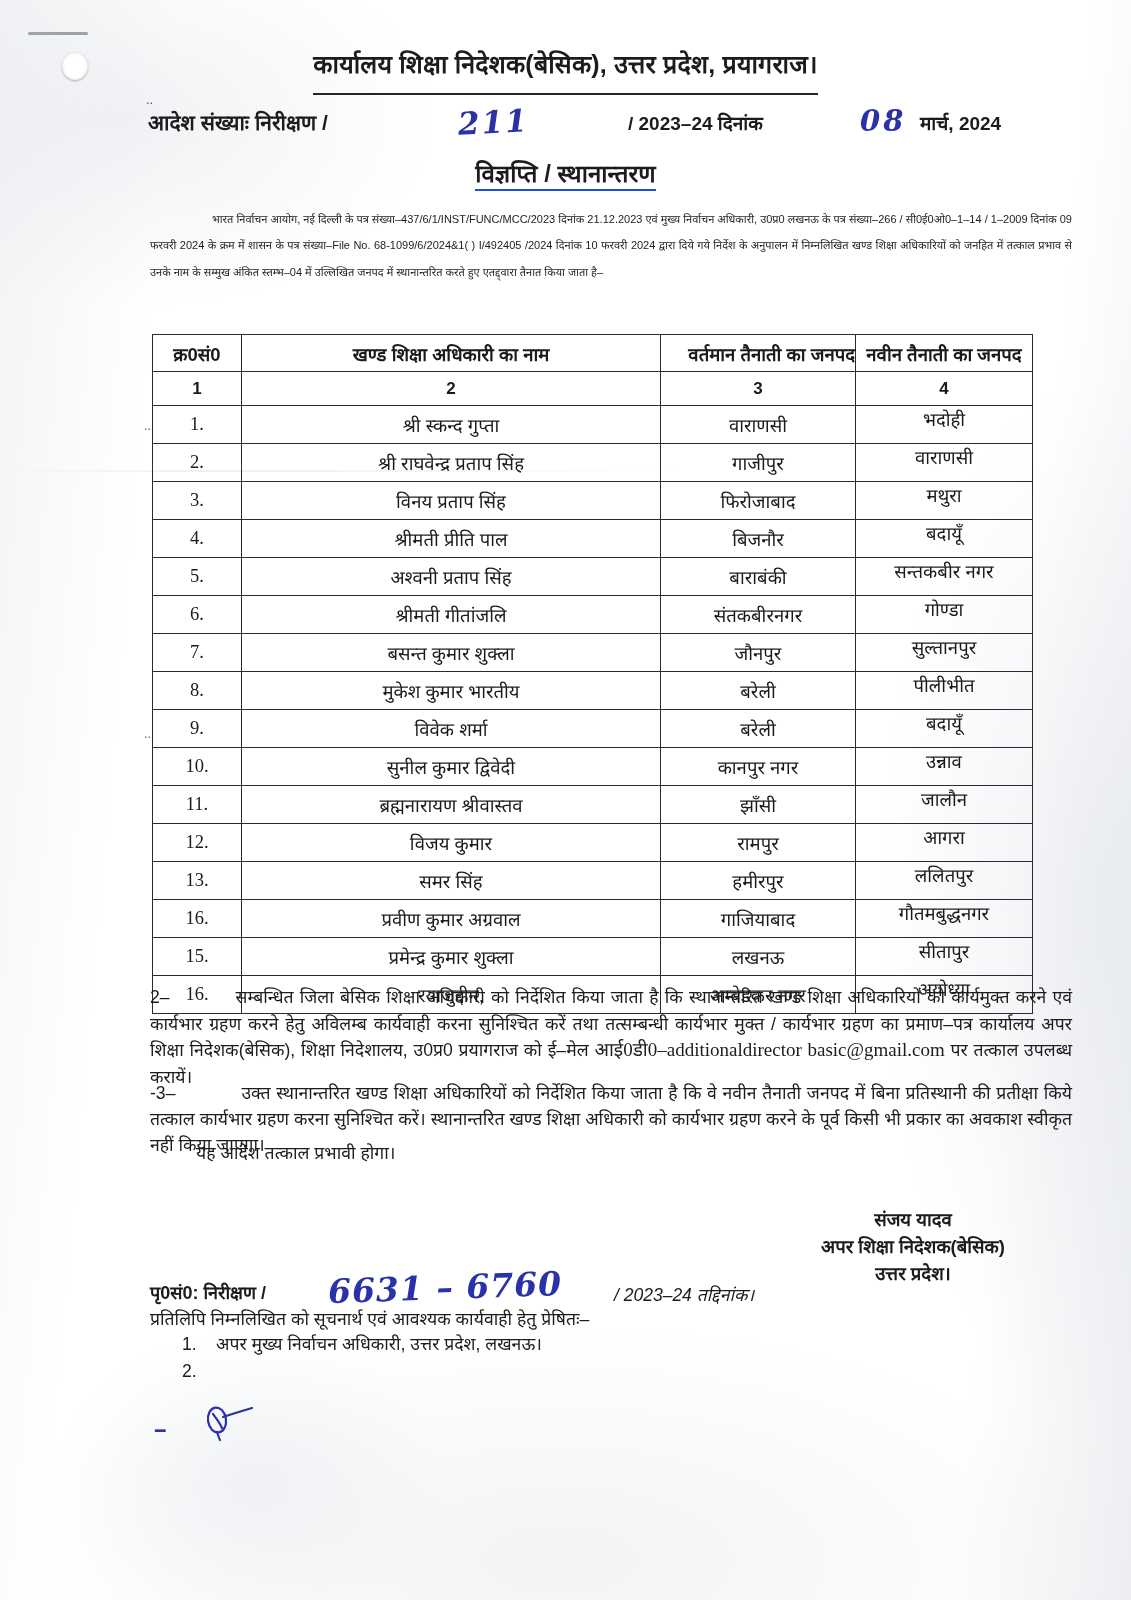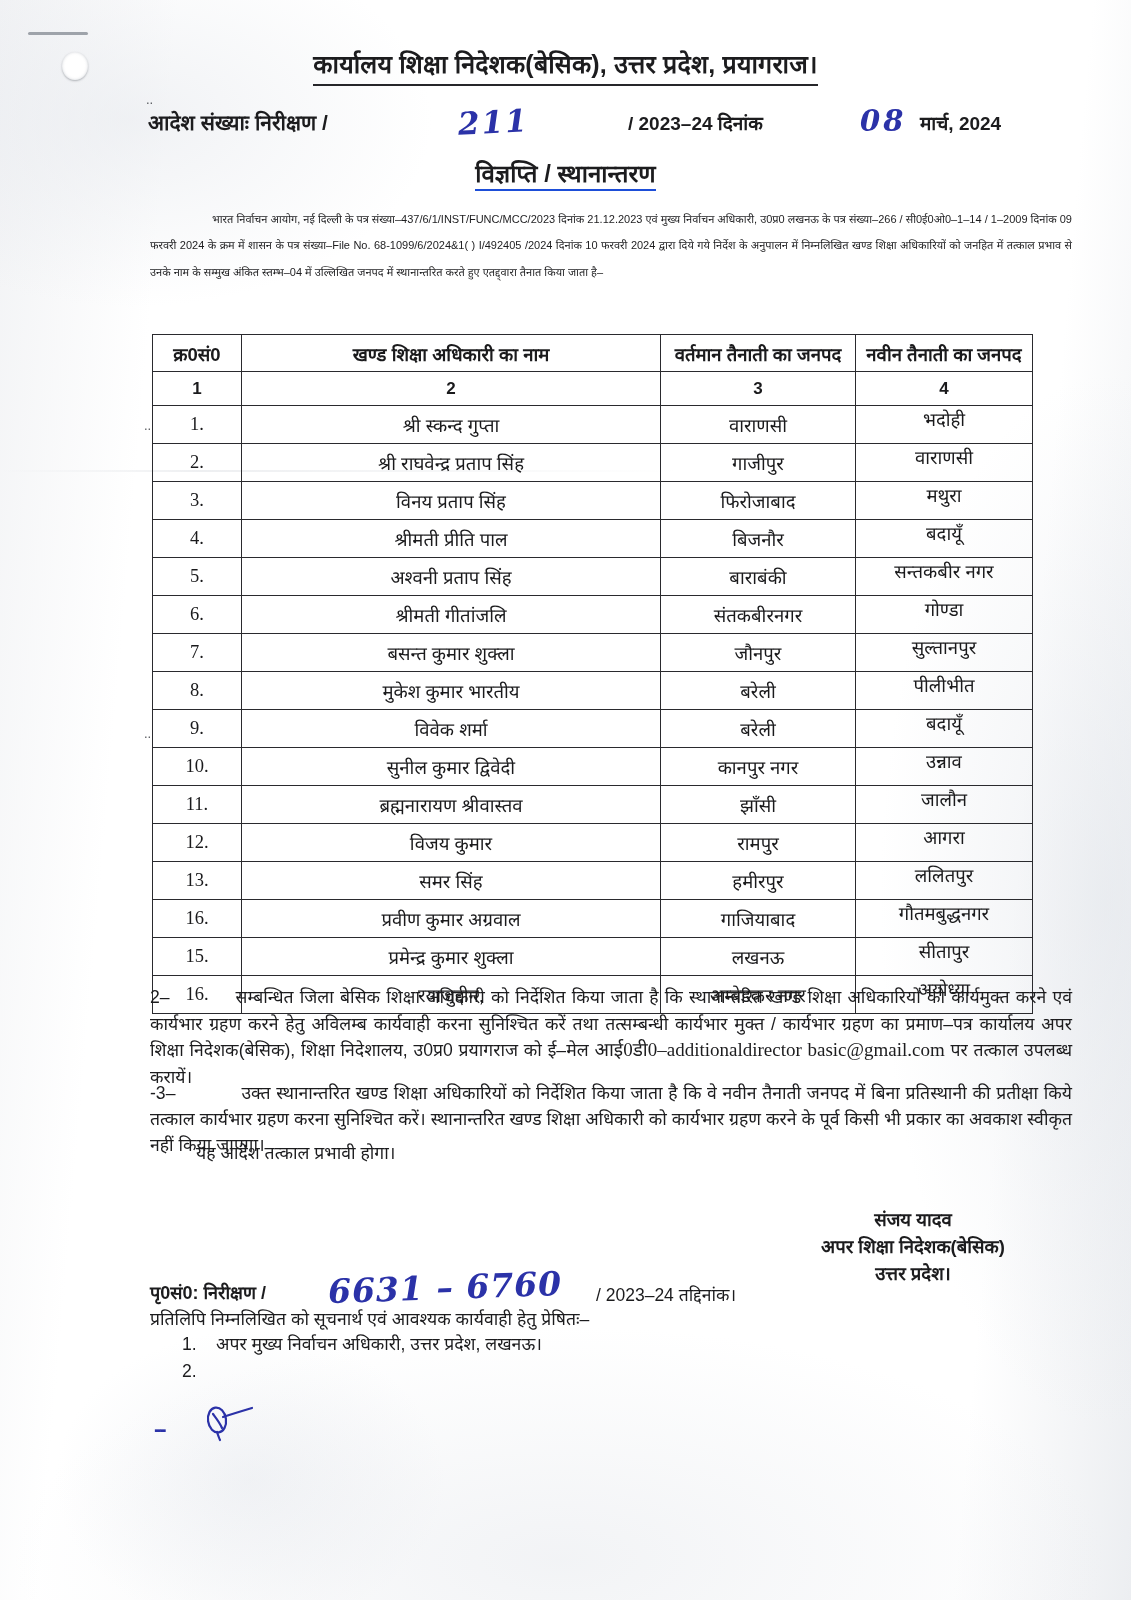--- a/index.html
+++ b/index.html
@@ -73,21 +73,21 @@
     left: 0;
     top: 46px;
     width: 1131px;
     text-align: center;
     font-size: 25px;
     font-weight: 700;
     letter-spacing: 0.2px;
   }
   .office-title span.underlined {
     border-bottom: 2px solid #26262a;
-    padding-bottom: 6px;
+    padding-bottom: 15px;
     text-align: center;
   }
 
   .order-line {
     position: absolute;
     left: 148px;
     top: 104px;
     width: 930px;
     height: 42px;
     font-size: 21px;
@@ -162,21 +162,21 @@
     padding: 0;
   }
   .tbl th {
     height: 36px;
     font-size: 18.5px;
     font-weight: 600;
   }
   .tbl td { height: 37px; font-size: 18.5px; text-align: center; }
   .col-sn { width: 88px; }
   .col-name { width: 418px; }
-  .col-cur { width: 194px; }
+  .col-cur { width: 194px; text-align: right; }
   .col-new { width: 176px; }
   .numrow td { height: 33px; font-size: 17px; font-weight: 700; }
   .cell-sn { font-family: "Liberation Serif", "DejaVu Serif", serif; font-size: 20px; }
   .cell-new { vertical-align: top; padding-top: 2px; }
 
   
   .para2 {
     position: absolute;
     left: 150px;
     top: 984px;
@@ -235,21 +235,21 @@
   }
   .footer-line .lbl-pri { position: absolute; left: 0; top: 12px; }
   .footer-line .hand-range {
     position: absolute;
     left: 178px;
     top: 0px;
     font-size: 33px;
     transform: rotate(-2deg);
     letter-spacing: 1px;
   }
-  .footer-line .year-part2 { position: absolute; left: 446px; top: 14px; font-size: 17.5px; font-weight: 500;}
+  .footer-line .year-part2 { position: absolute; left: 464px; top: 14px; font-size: 17.5px; font-weight: 500; font-style: italic;}
 
   .copy-intro {
     position: absolute;
     left: 150px;
     top: 1306px;
     font-size: 17.6px;
     font-weight: 500;
   }
   .copy-list {
     position: absolute;

